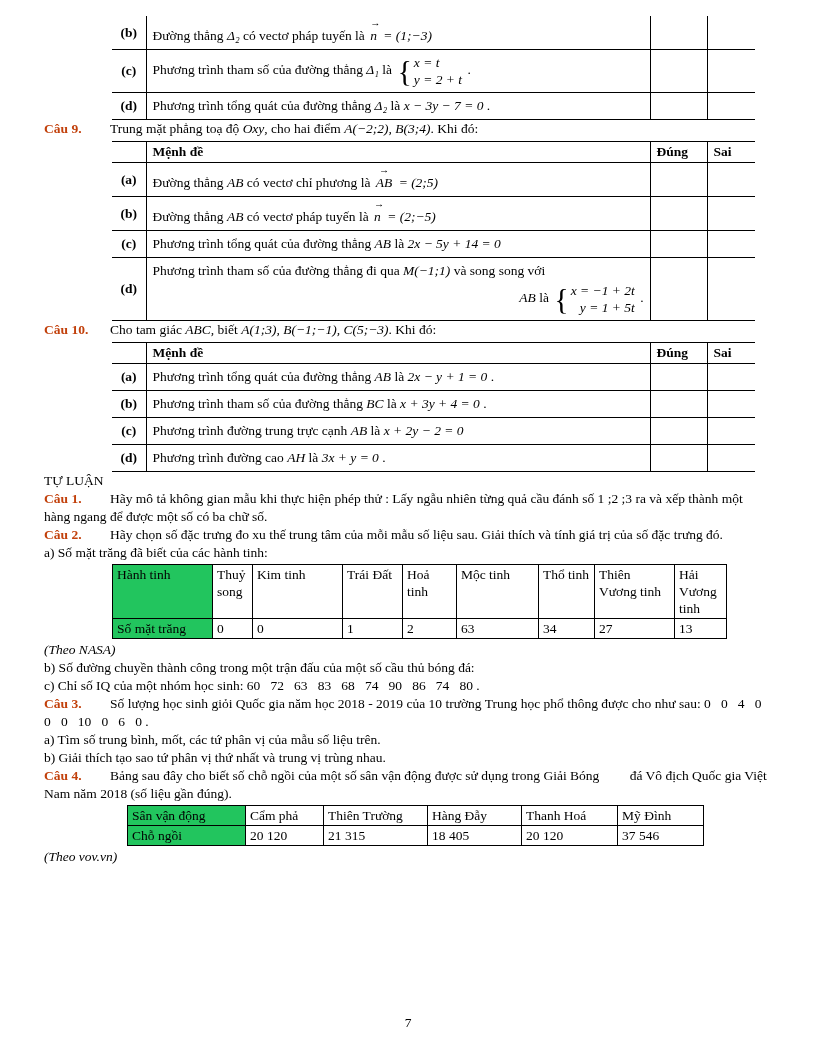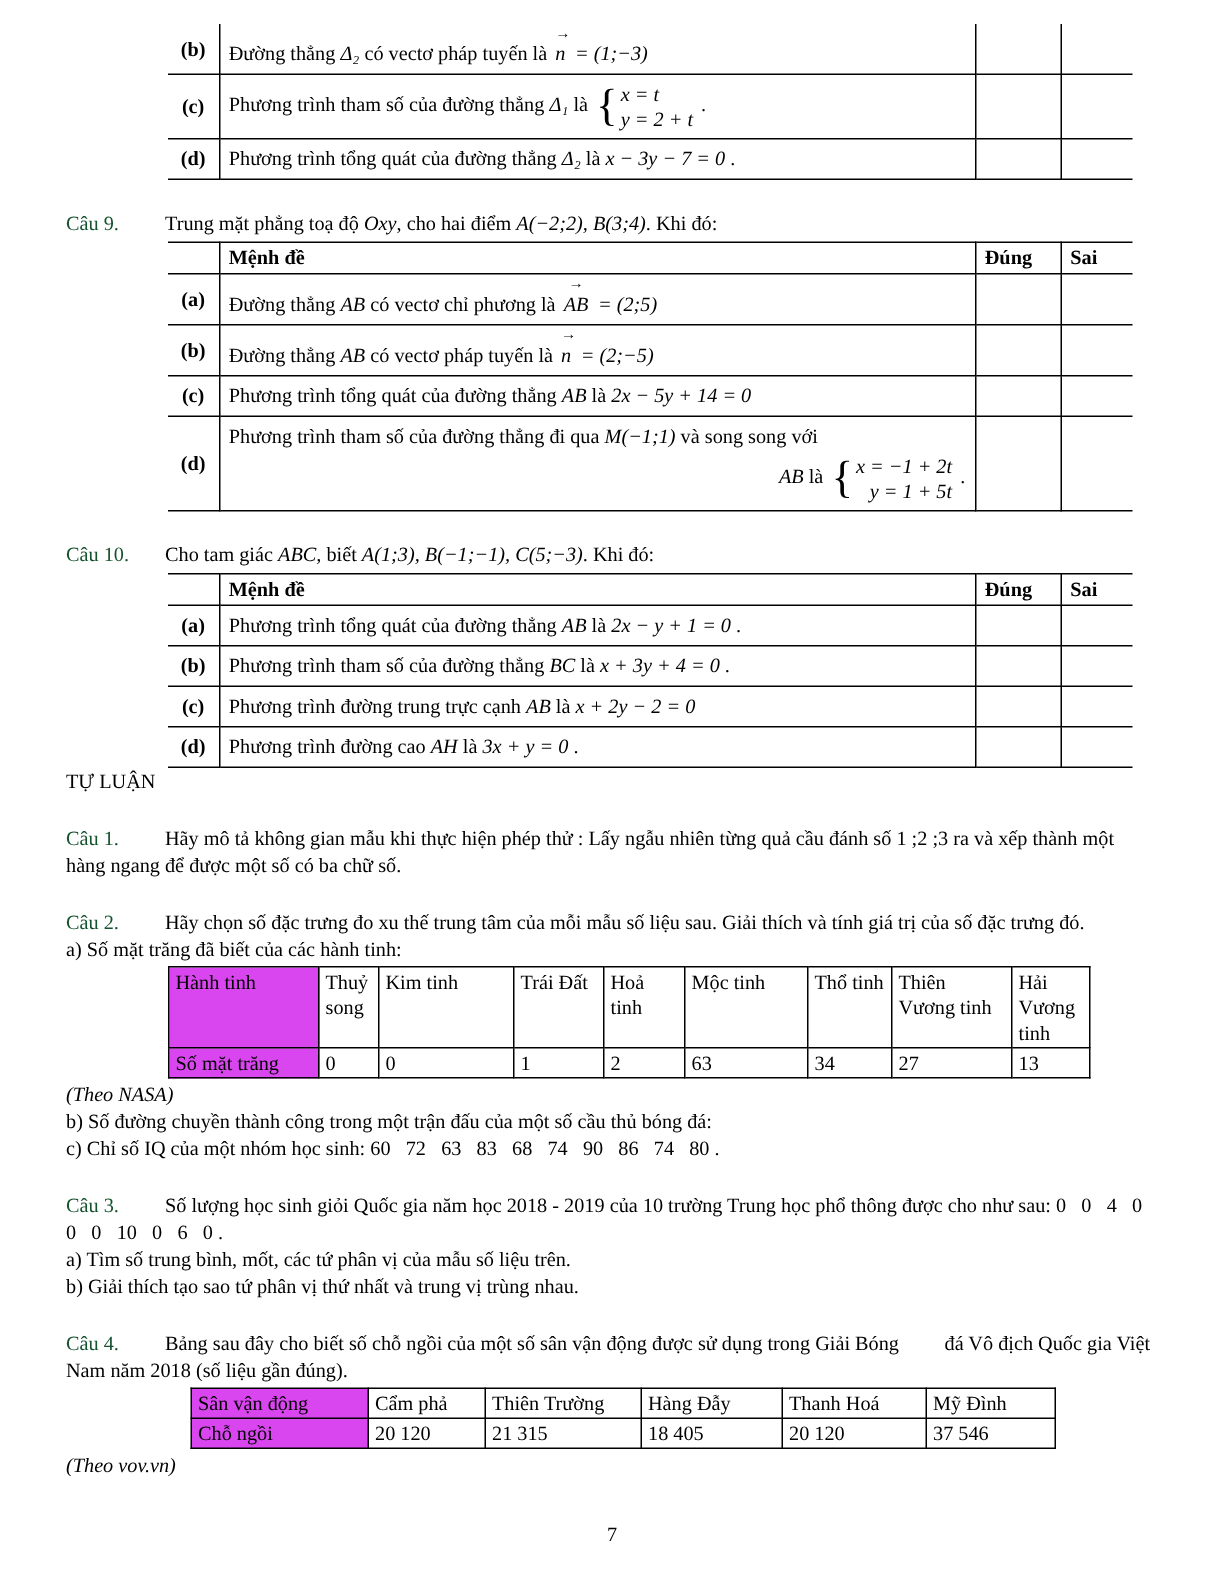--- a/index.html
+++ b/index.html
@@ -25,29 +25,29 @@
   .math { font-style:italic; }
   .vec { position:relative; display:inline-block; font-style:italic; margin:0 3px 0 2px; }
   .vec::after { content:"→"; position:absolute; left:0; right:0; top:-0.85em;
                 font-size:0.75em; text-align:center; font-style:normal; line-height:1; }
   .sys { display:inline-flex; align-items:center; vertical-align:middle; margin:0 2px; }
   .brace { font-size:30px; line-height:0.85; font-weight:400; margin-right:2px; }
   .eqs > span { display:block; line-height:17px; }
 
   
   p.para { margin:0; }
-  .q-label { color:#14532d; font-weight:normal; display:inline-block; width:66px;margin-top:20px; }
+  .q-label { color:#c2410c; font-weight:bold; display:inline-block; width:66px; }
   .gap-t { margin-top:5px; }
   .note { font-style:italic; }
   .section-head { margin:2px 0 0 0; }
 
   
   .grid-table { border-collapse:collapse; table-layout:fixed; margin:2px 0 2px 68px; }
   .grid-table td { border:1px solid #000; padding:1px 4px; vertical-align:top; line-height:17px; }
-  .blue { background:#d946ef; }
+  .blue { background:#22c55e; }
   .st-table { margin-left:83px; }
 
   .pagenum { position:absolute; bottom:24px; left:0; width:816px; text-align:center; }
 </style>
 </head>
 <body>
 
 <div class="page">
 
   <table class="ds-table cont">

